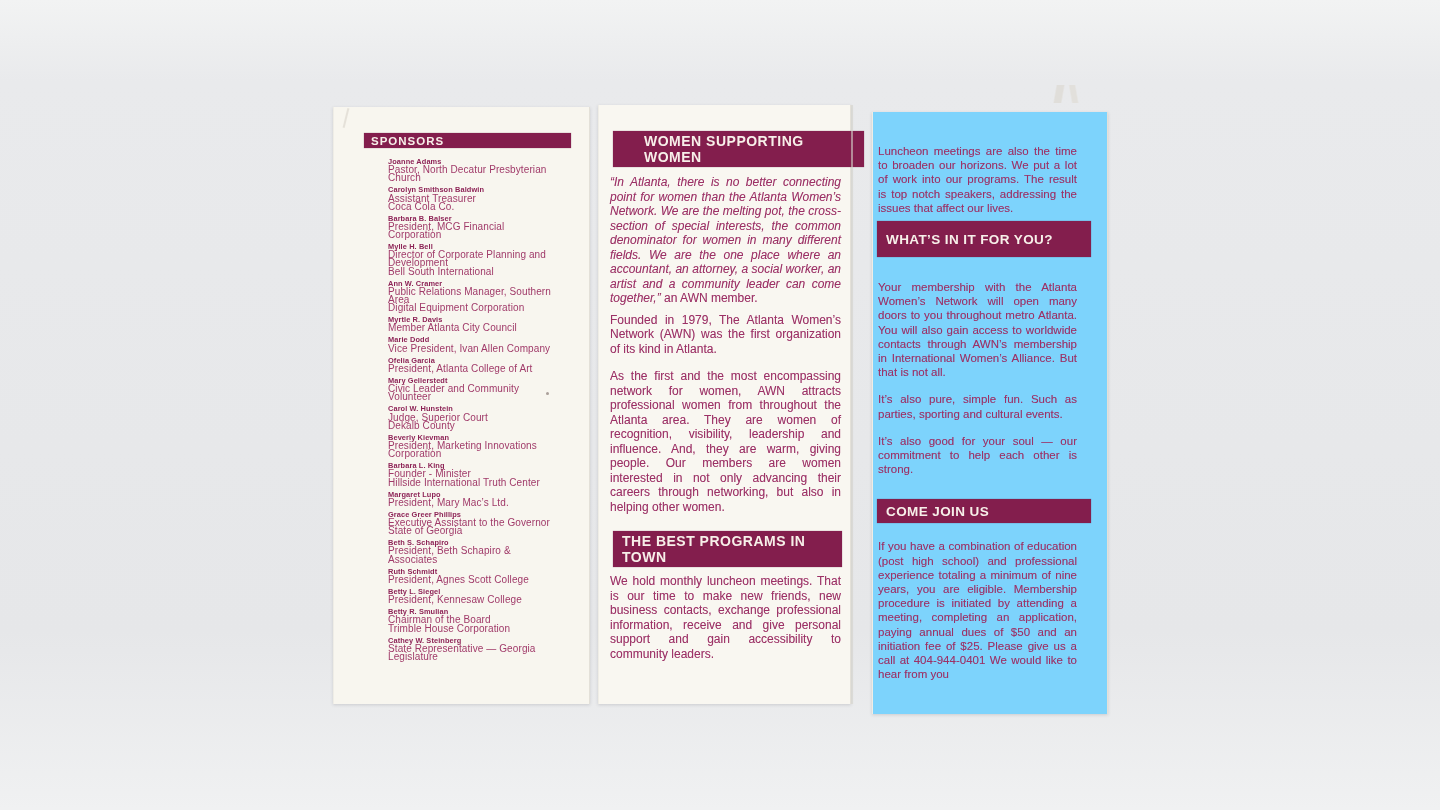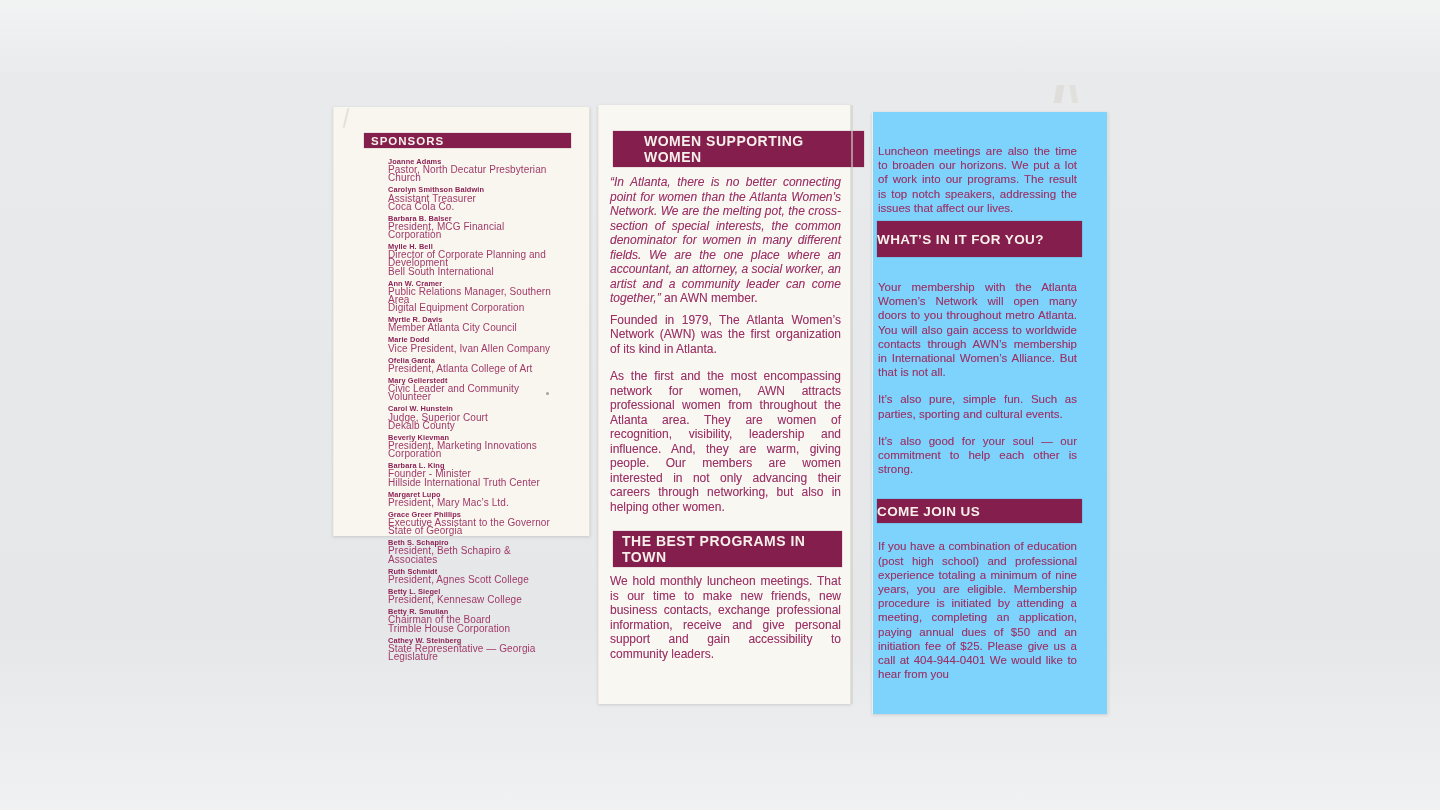--- a/index.html
+++ b/index.html
@@ -8,40 +8,40 @@
     font-family:"Liberation Sans",sans-serif;
     background:linear-gradient(180deg,#f2f3f3 0%,#e9eaec 10%,#e6e7e9 78%,#f0f1f2 100%);
   }
   .stage{position:relative;width:1440px;height:810px;}
 
   .panel{
     position:absolute;
     background:#f8f6f0;
     box-shadow:0 1px 3px rgba(60,60,70,.18), inset -1px 0 0 #e3e0d8, inset 1px 0 0 #efede6;
   }
-  .panel-left{left:333px;top:107px;width:257px;height:429px;background:#f8f6ef;}
+  .panel-left{left:333px;top:107px;width:257px;height:597px;background:#f8f6ef;}
   .panel-mid{left:598px;top:105px;width:253px;height:599px;background:#f9f7f1;}
   .panel-right{left:872px;top:112px;width:236px;height:602px;background:#7dd3fc;}
 
   .bar{
     background:#831e4d;color:#f7efe9;font-weight:700;
     display:flex;align-items:center;
     box-shadow:0 0 1px rgba(80,10,40,.5);
   }
   .bar-sponsors{
     margin:26px 0 0 31px;width:200px;height:15px;
     font-size:11.5px;letter-spacing:1px;padding-left:7px;
   }
   .bar-mid{
     margin-left:15px;width:220px;height:36px;
     font-size:14px;letter-spacing:.5px;padding-left:9px;
   }
   .bar-right{
     margin-left:5px;width:205px;height:36px;
-    font-size:13.5px;letter-spacing:.4px;
+    font-size:13.5px;letter-spacing:.4px;padding-left:9px;
   }
 
   
   .sponsor-list{margin:10px 30px 0 31px;}
   .sponsor{margin-bottom:4px;margin-left:24px;}
   .s-name{font-size:7.4px;line-height:8.2px;font-weight:700;color:#8d2356;letter-spacing:.1px;}
   .s-title{font-size:10px;line-height:8.1px;color:#a03a69;white-space:pre-line;letter-spacing:.1px;}
 
   
   .panel-mid p, .panel-right p{

